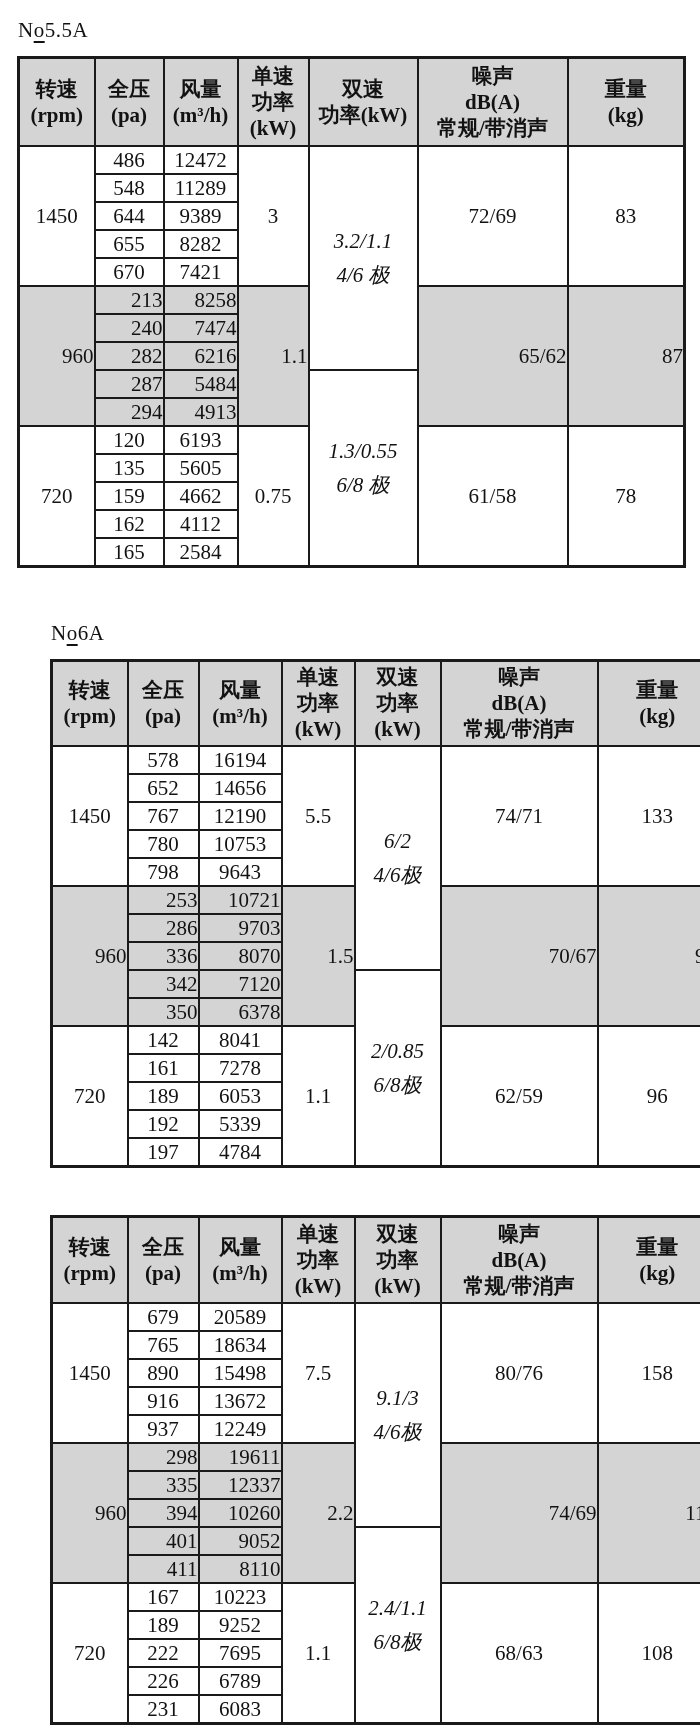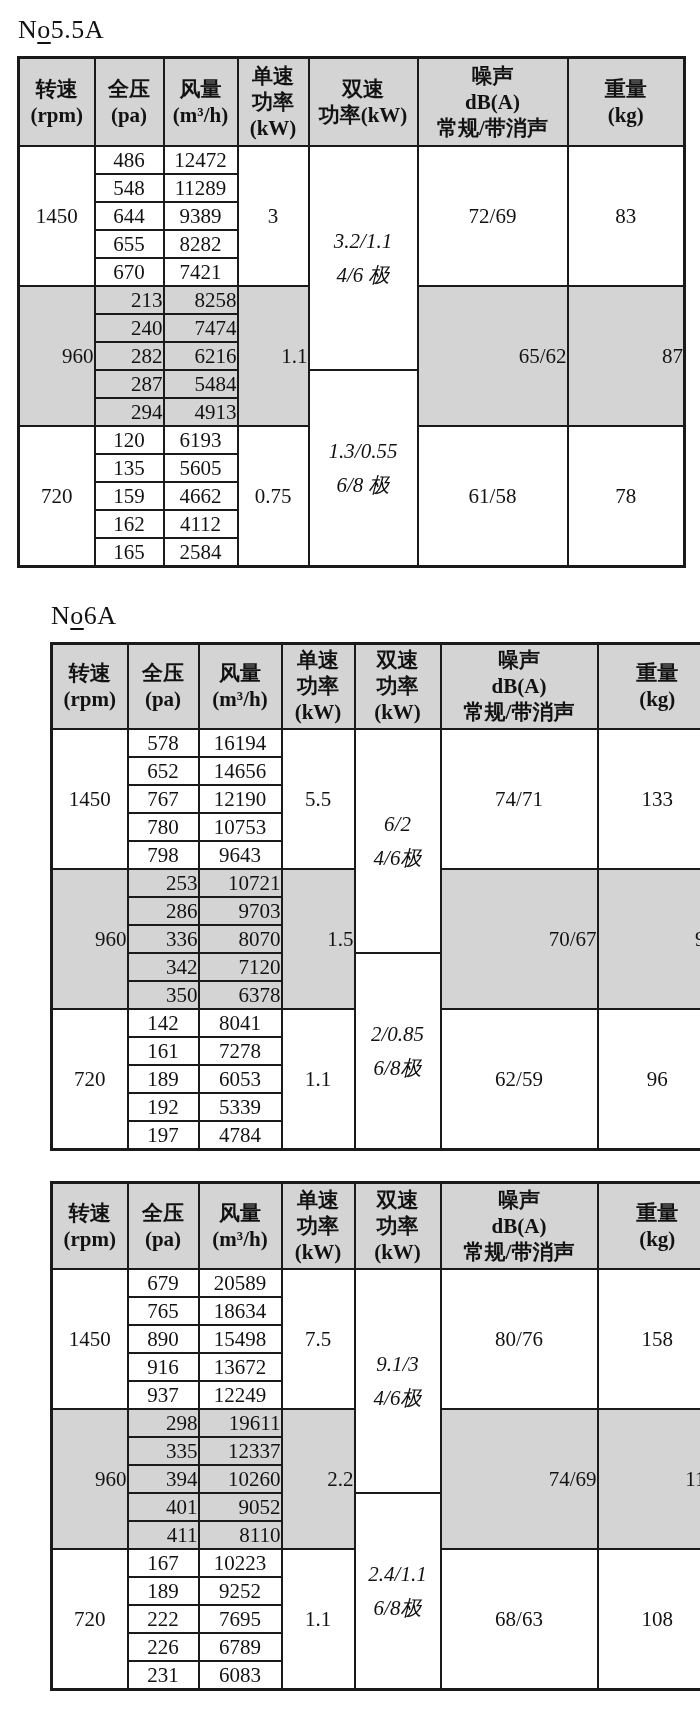--- a/index.html
+++ b/index.html
@@ -10,23 +10,23 @@
     --text:#121212;
   }
   *{box-sizing:border-box;margin:0;padding:0;}
   html,body{background:var(--page-bg);}
   body{
     width:700px;
     font-family:"Liberation Serif","DejaVu Serif",serif;
     color:var(--text);
   }
   .page{width:700px;min-height:1729px;padding:12px 17px 0;}
-  .sec + .sec{margin-top:30px;padding-left:33px;}
+  .sec + .sec{margin-top:47px;padding-left:33px;}
   .model-title{
-    font-size:26px;
+    font-size:21px;
     font-weight:normal;
     line-height:36px;
     margin:0 0 8px 1px;
     letter-spacing:0.5px;
   }
   .model-title .ul{
     text-decoration:underline;
     text-underline-offset:4px;
   }
   table.spec{

